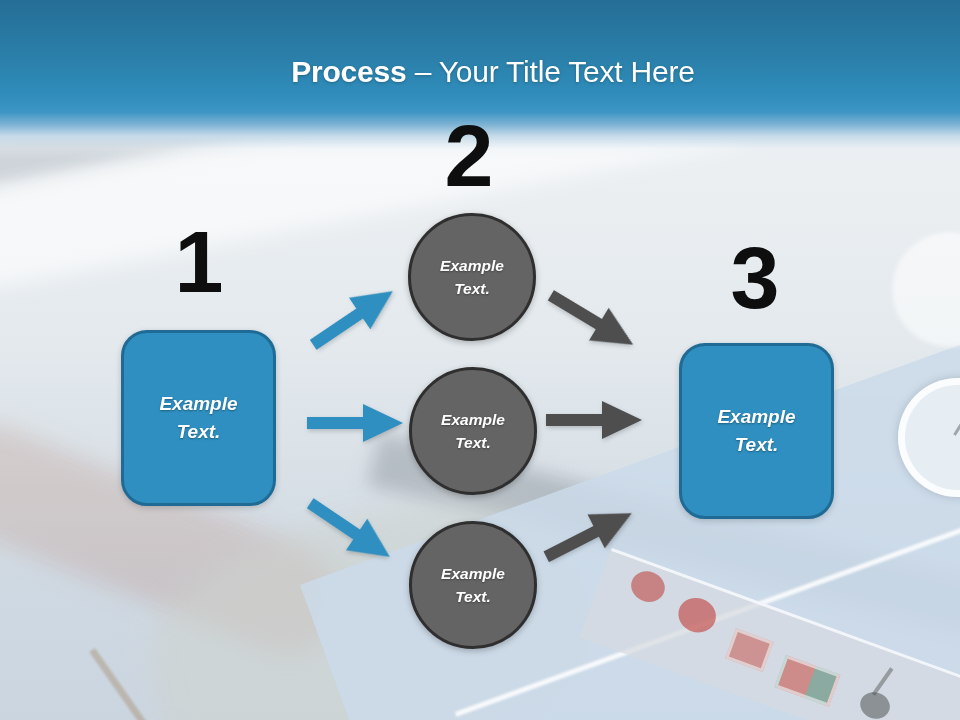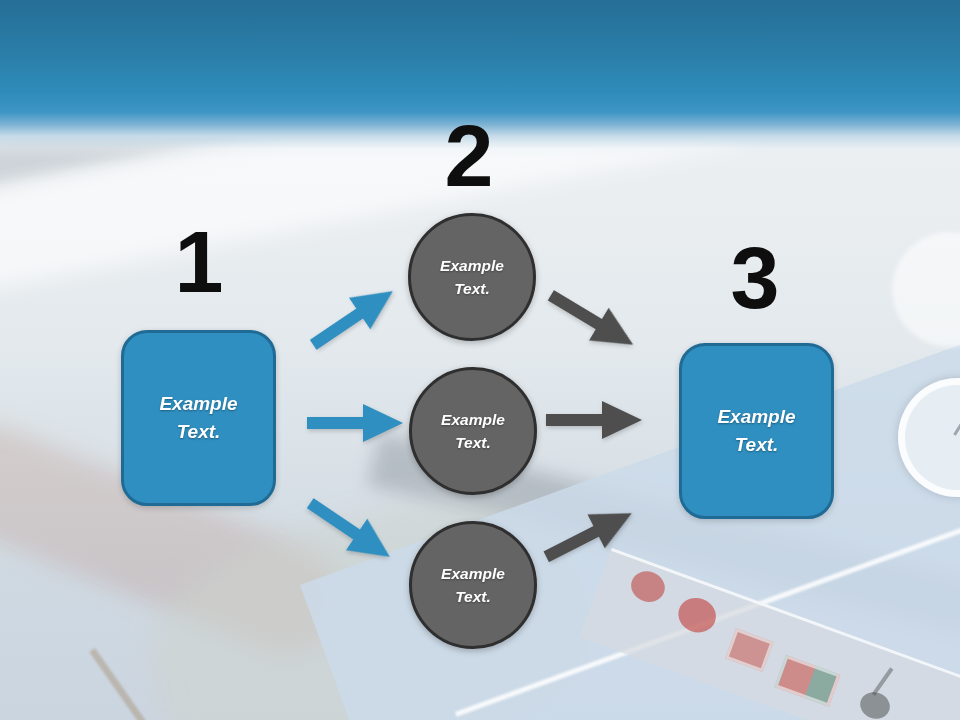--- a/index.html
+++ b/index.html
@@ -90,20 +90,24 @@
       <div class="knob"></div>
 
     </div>
     <div class="gauge-top"></div>
     <div class="gauge">
       <div class="gauge-needle"></div>
     </div>
   </div>
 
   <div class="header"></div>
+  <div class="title">
+    <span class="t-bold">Process</span>
+    <span class="t-rest">– Your Title Text Here</span>
+  </div>
 
   <div class="num num1">1</div>
   <div class="num num2">2</div>
   <div class="num num3">3</div>
 
   <div class="box box-left">
     <span class="box-label">Example Text.</span>
   </div>
 
   <div class="arrow a1">

